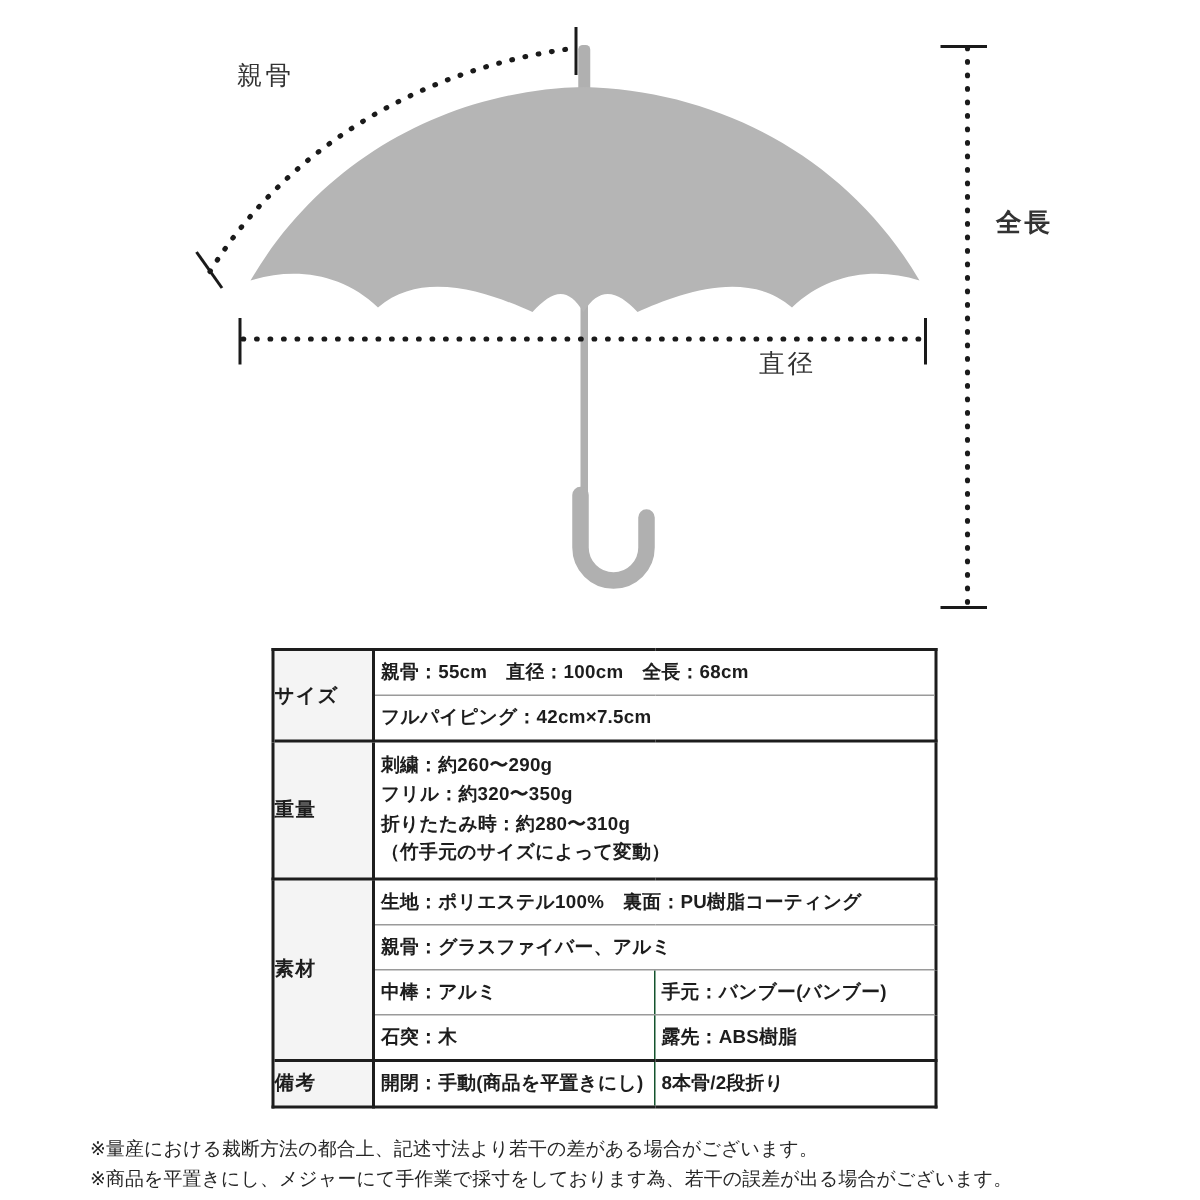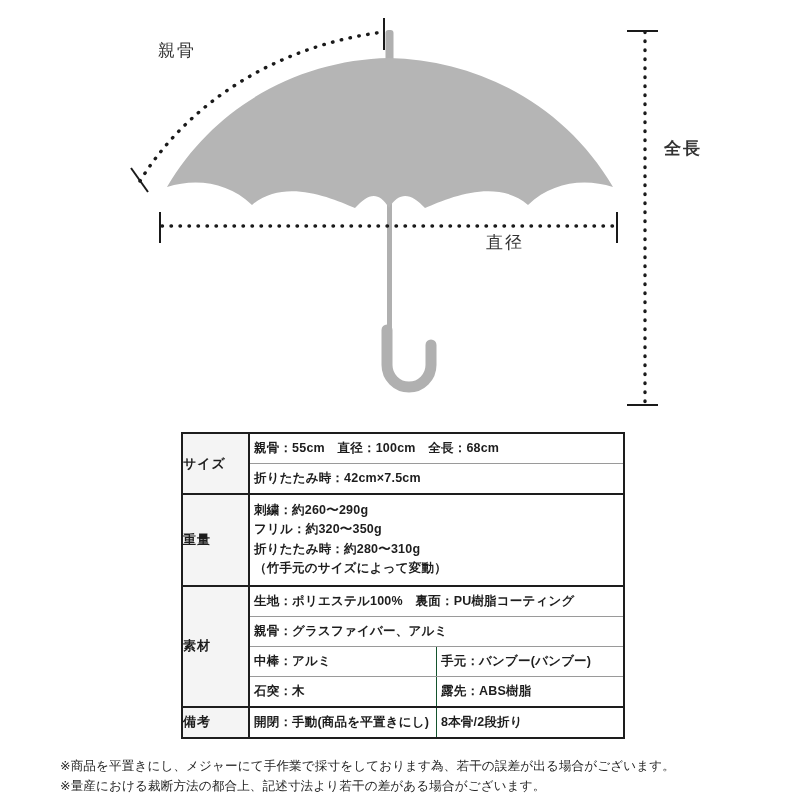--- a/index.html
+++ b/index.html
@@ -31,21 +31,21 @@
   .dim-label {
     position: absolute;
     font-size: 17px;
     font-weight: 500;
     color: #333333;
     letter-spacing: 2px;
     white-space: nowrap;
     line-height: 1;
   }
   #label-oyabone { left: 158px; top: 42px; }
-  #label-chokkei { left: 486px; top: 234px; }
+  #label-chokkei { left: 506px; top: 234px; }
   #label-zencho  { left: 664px; top: 140px; font-weight: bold; }
 
   
   #spec-table {
     position: absolute;
     left: 181px;
     top: 432px;
     width: 444px;
     border-collapse: collapse;
     table-layout: fixed;
@@ -147,21 +147,21 @@
 </div>
 
 <table id="spec-table">
   <tbody>
 
     <tr class="sec-start">
       <td class="head" rowspan="2">サイズ</td>
       <td class="val" colspan="2">親骨：55cm　直径：100cm　全長：68cm</td>
     </tr>
     <tr class="sec-end">
-      <td class="val" colspan="2">折りたたみ時：42cm×7.5cm</td>
+      <td class="val" colspan="2">フルパイピング：42cm×7.5cm</td>
     </tr>
 
     <tr class="sec-start sec-end">
       <td class="head">重量</td>
       <td class="val" colspan="2">
         <span class="ln">刺繍：約260〜290g</span>
         <span class="ln">フリル：約320〜350g</span>
         <span class="ln">折りたたみ時：約280〜310g</span>
         <span class="ln">（竹手元のサイズによって変動）</span>
       </td>
@@ -185,15 +185,15 @@
 
     <tr class="sec-start sec-end">
       <td class="head">備考</td>
       <td class="val half-left">開閉：手動(商品を平置きにし)</td>
       <td class="val">8本骨/2段折り</td>
     </tr>
   </tbody>
 </table>
 
 <div id="footnotes">
+  <div class="note">※量産における裁断方法の都合上、記述寸法より若干の差がある場合がございます。</div>
   <div class="note">※商品を平置きにし、メジャーにて手作業で採寸をしております為、若干の誤差が出る場合がございます。</div>
-  <div class="note">※量産における裁断方法の都合上、記述寸法より若干の差がある場合がございます。</div>
 </div>
 
 </body></html>

